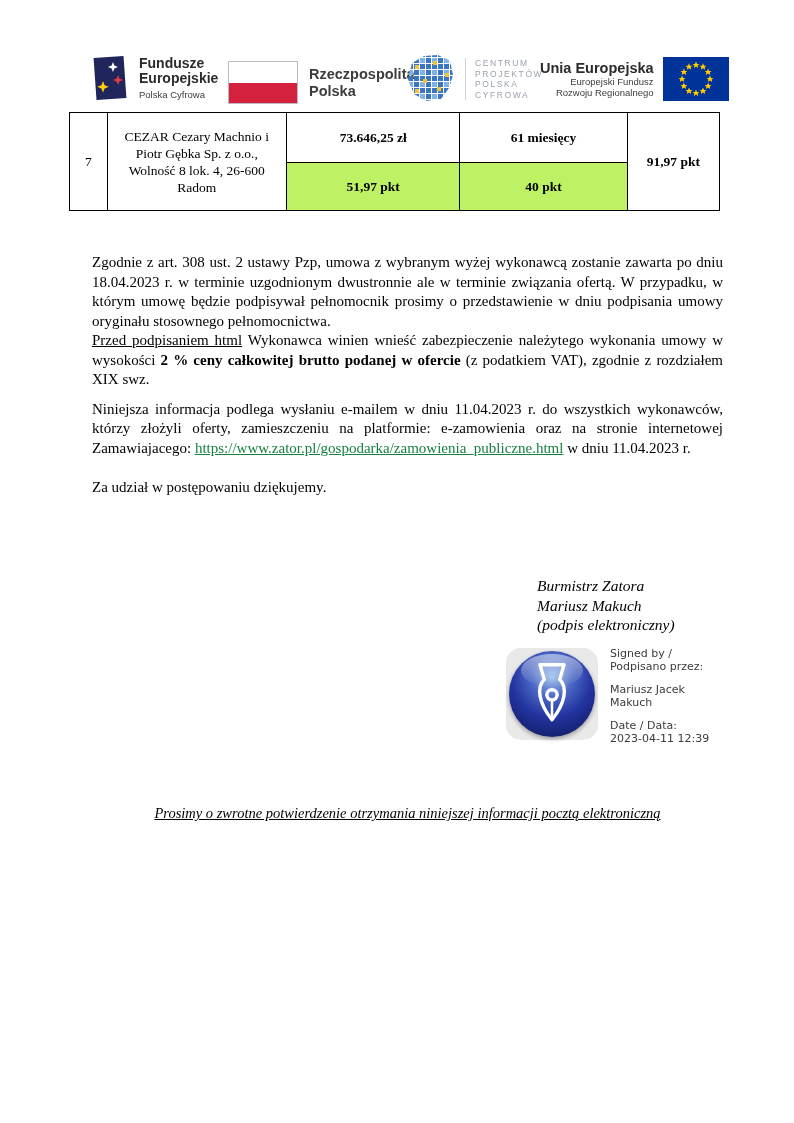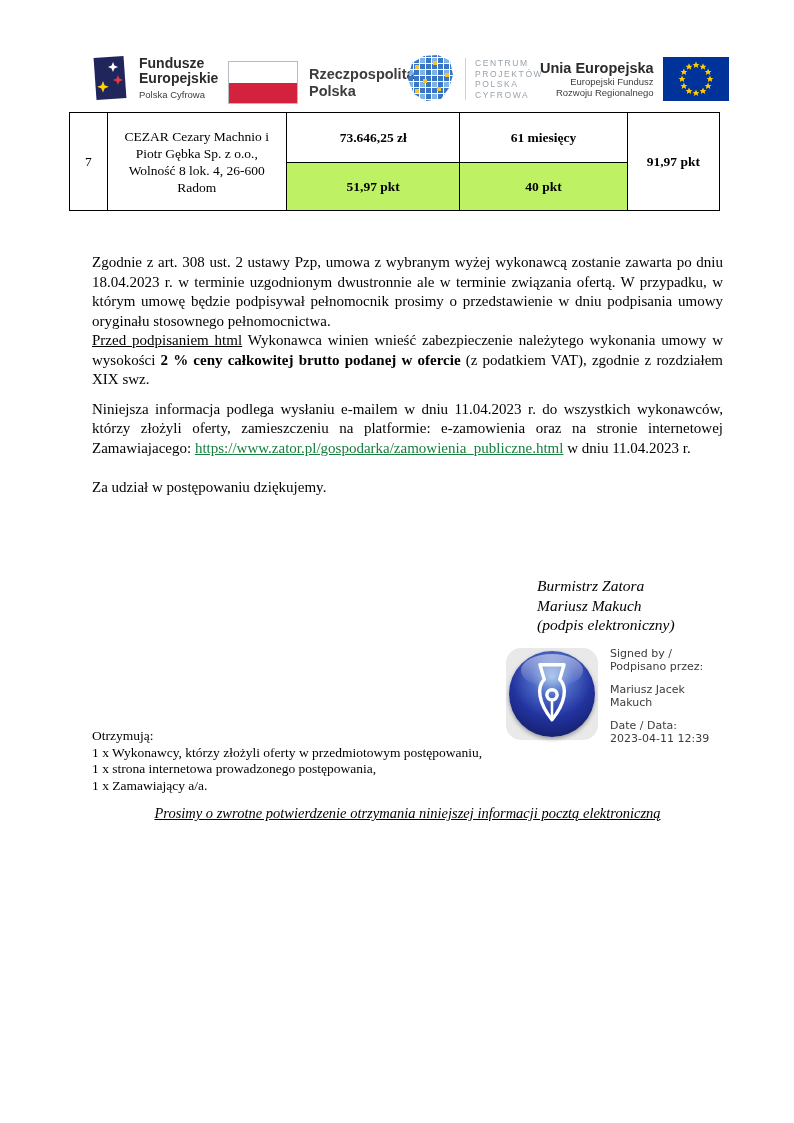--- a/index.html
+++ b/index.html
@@ -234,22 +234,16 @@
         <div>Mariusz Jacek</div>
         <div>Makuch</div>
       </div>
       <div class="stamp-group">
         <div>Date / Data:</div>
         <div>2023-04-11 12:39</div>
       </div>
     </div>
   </div>
 
-  <div class="recipients">
-    <div>Otrzymują:</div>
-    <div>1 x Wykonawcy, którzy złożyli oferty w przedmiotowym postępowaniu,</div>
-    <div>1 x strona internetowa prowadzonego postępowania,</div>
-    <div>1 x Zamawiający a/a.</div>
-  </div>
 
   <div class="final-note">Prosimy o zwrotne potwierdzenie otrzymania niniejszej informacji pocztą elektroniczną</div>
 
 </div>
 
 </body></html>

